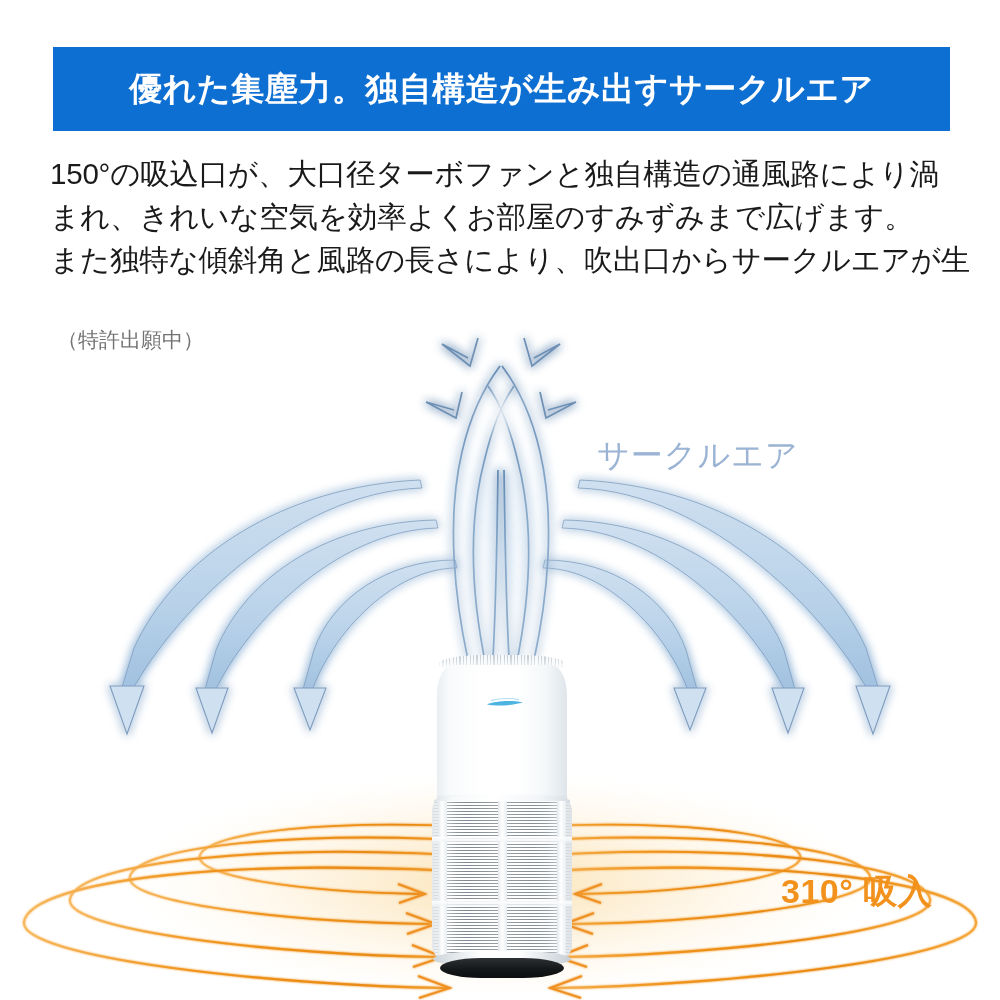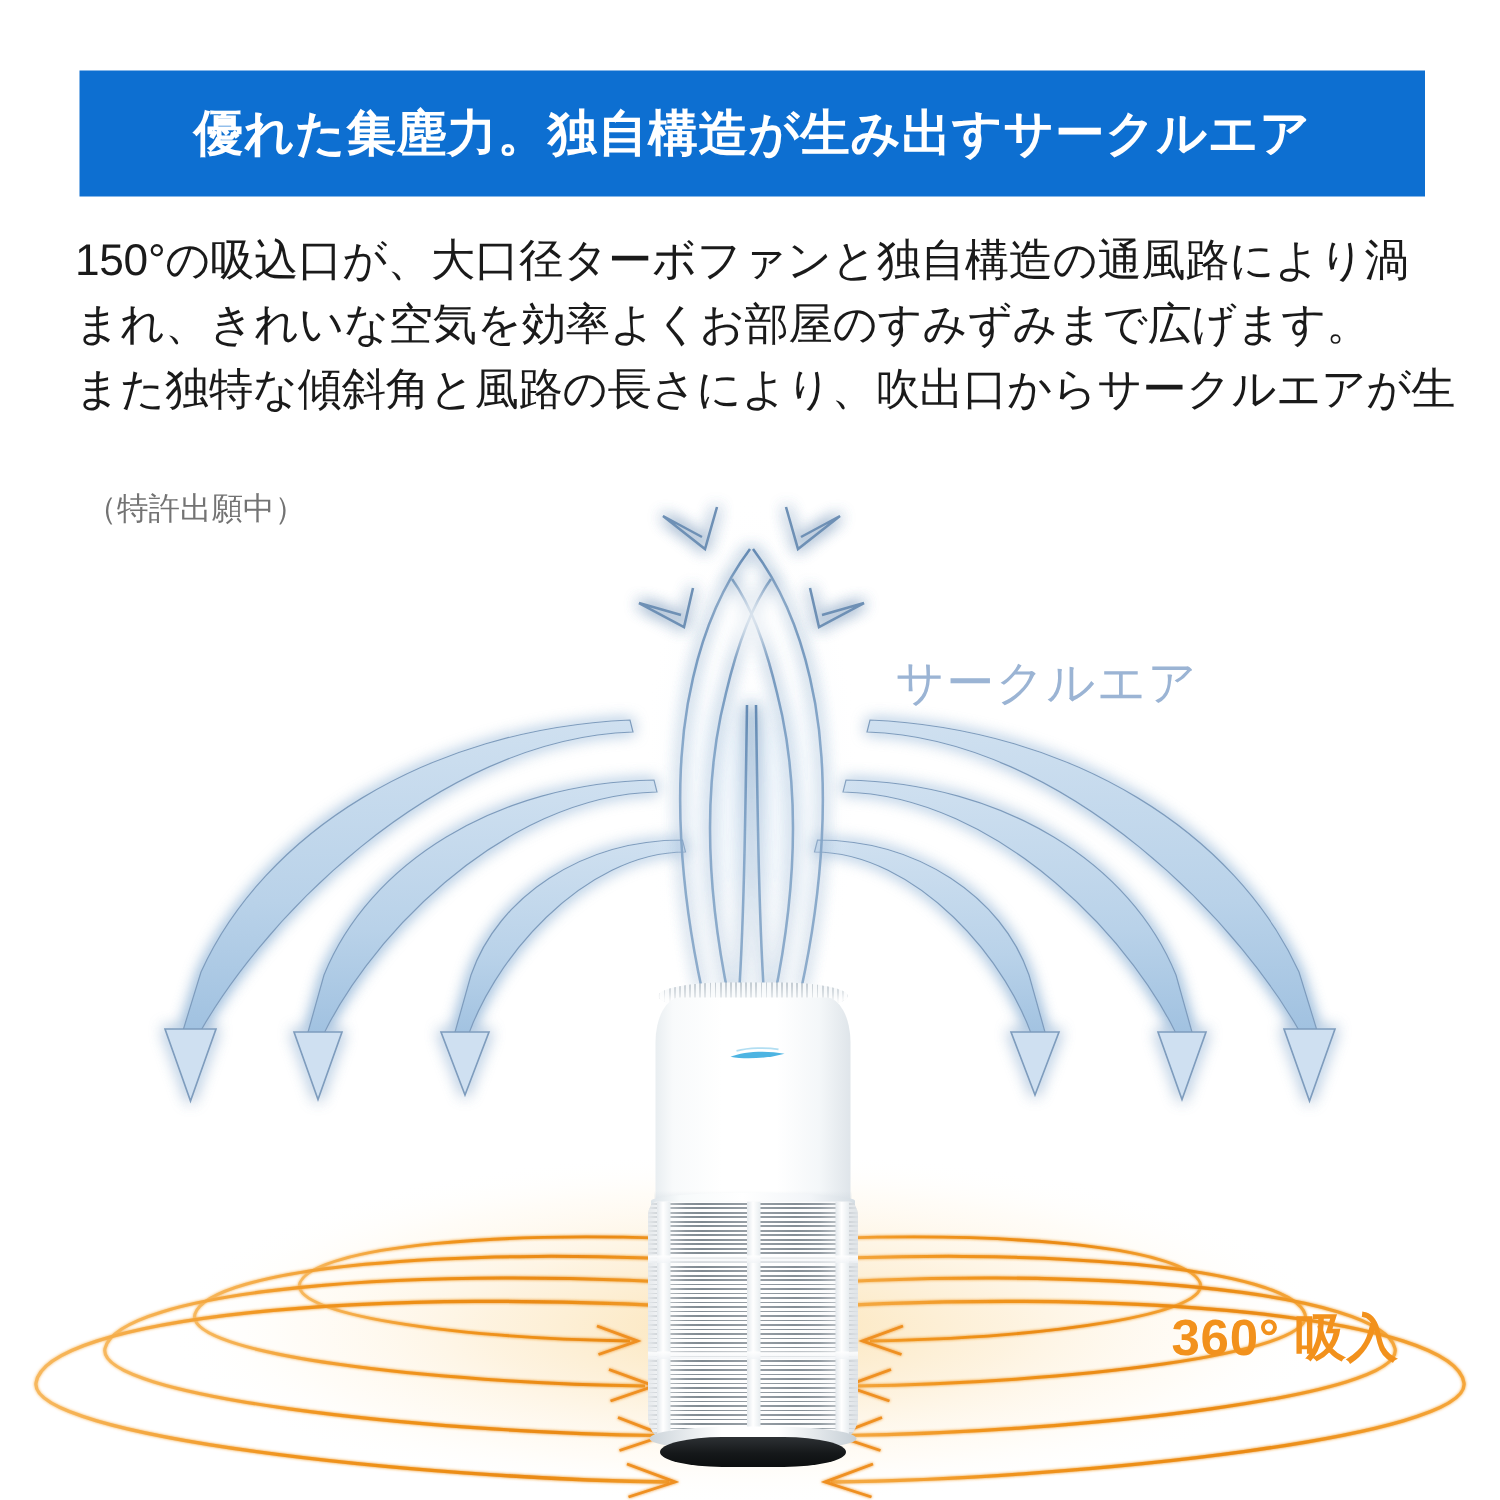--- a/index.html
+++ b/index.html
@@ -364,15 +364,15 @@
       <div class="pf-post mid"></div>
       <div class="pf-post right"></div>
       <div class="pf-seam s1"></div>
       <div class="pf-seam s2"></div>
     </div>
     <div class="pf-rim"></div>
     <div class="pf-base"></div>
   </div>
 
   <div class="label-circle-air">サークルエア</div>
-  <div class="label-360">360° 吸入</div>
+  <div class="label-360">310° 吸入</div>
 
 </div>
 
 </body></html>

